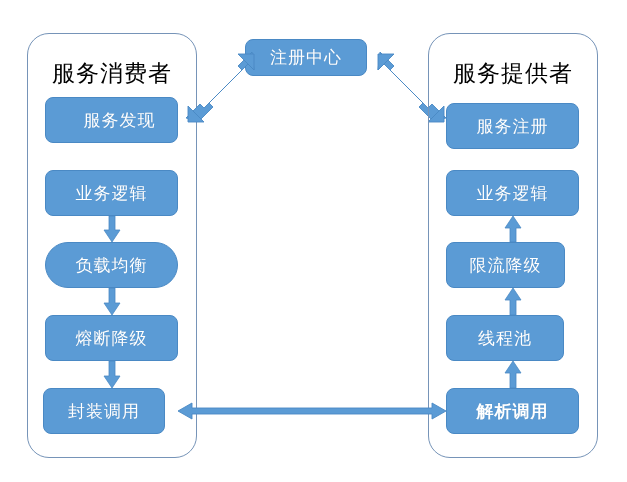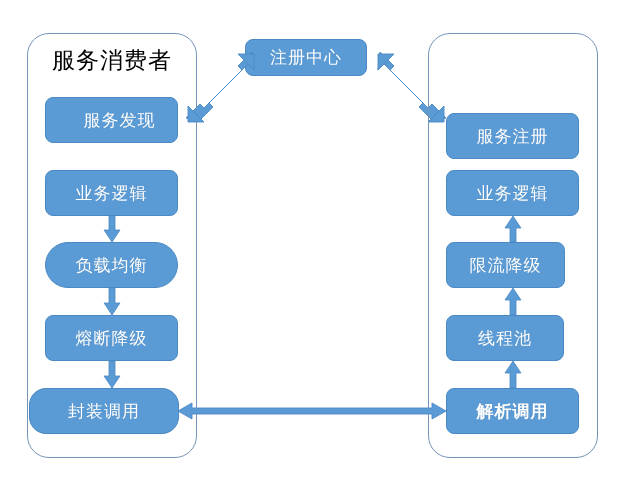--- a/index.html
+++ b/index.html
@@ -29,20 +29,21 @@
   .panel-title {
     position: absolute;
     left: 0;
     right: 0;
     text-align: center;
     color: #000000;
     font-size: 23px;
     line-height: 26px;
     letter-spacing: 1px;
     white-space: nowrap;
+    margin-top: 13px;
   }
 
   
   .node {
     position: absolute;
     box-sizing: border-box;
     background: #5b9bd5;
     border: 1px solid #4a89c4;
     border-radius: 8px;
     color: #ffffff;
@@ -70,21 +71,21 @@
 
 <div id="canvas">
 
   <div class="panel" style="left:27px; top:33px; width:170px; height:425px;"></div>
   <div class="panel-title" style="left:27px; width:170px; top:47px;">服务消费者</div>
 
   <div class="node" style="left:45px; top:97px; width:133px; height:46px;padding-left:16px;">服务发现</div>
   <div class="node" style="left:45px; top:170px; width:133px; height:46px;">业务逻辑</div>
   <div class="node" style="left:45px; top:242px; width:133px; height:46px;border-radius:23px;">负载均衡</div>
   <div class="node" style="left:45px; top:315px; width:133px; height:46px;">熔断降级</div>
-  <div class="node" style="left:29px; top:388px; width:150px; height:46px;border-radius:17px;">封装调用</div>
+  <div class="node" style="left:43px; top:388px; width:122px; height:46px;">封装调用</div>
 
   <div class="arrow" style="left:100px; top:216px; width:24px; height:27px;">
     <svg width="24" height="27" viewBox="0 0 24 27">
       <polygon points="9,0 15,0 15,14 20,14 12,26 4,14 9,14" fill="#5b9bd5" stroke="#4a89c4" stroke-width="0.8"></polygon>
     </svg>
   </div>
   <div class="arrow" style="left:100px; top:288px; width:24px; height:28px;">
     <svg width="24" height="28" viewBox="0 0 24 28">
       <polygon points="9,0 15,0 15,15 20,15 12,27 4,15 9,15" fill="#5b9bd5" stroke="#4a89c4" stroke-width="0.8"></polygon>
     </svg>
@@ -111,22 +112,23 @@
     <svg width="70" height="72" viewBox="0 0 70 72">
       <g fill="#5b9bd5" stroke="#4a89c4" stroke-width="0.9" stroke-linejoin="round">
         <polygon points="70,66 56,52 52,56 14,18 18,14 4,0 2,18 8,12 47,51 43,55 57,69"></polygon>
         <polygon points="68,54 68,70 52,70 60,62"></polygon>
         <polygon points="18,2 2,2 2,18 10,10"></polygon>
       </g>
     </svg>
   </div>
 
   <div class="panel" style="left:428px; top:33px; width:170px; height:425px;"></div>
+  <div class="panel-title" style="left:428px; width:170px; top:47px;">服务提供者</div>
 
-  <div class="node" style="left:446px; top:113px; width:133px; height:46px;text-align:center;">服务注册</div>
+  <div class="node" style="left:446px; top:103px; width:133px; height:46px;text-align:center;">服务注册</div>
   <div class="node" style="left:446px; top:170px; width:133px; height:46px;">业务逻辑</div>
   <div class="node" style="left:446px; top:242px; width:119px; height:46px;">限流降级</div>
   <div class="node" style="left:446px; top:315px; width:118px; height:46px;">线程池</div>
   <div class="node" style="left:446px; top:388px; width:133px; height:46px;font-weight:bold;">解析调用</div>
 
   <div class="arrow" style="left:501px; top:216px; width:24px; height:27px;">
     <svg width="24" height="27" viewBox="0 0 24 27">
       <polygon points="12,0 20,12 15,12 15,26 9,26 9,12 4,12" fill="#5b9bd5" stroke="#4a89c4" stroke-width="0.8"></polygon>
     </svg>
   </div>

